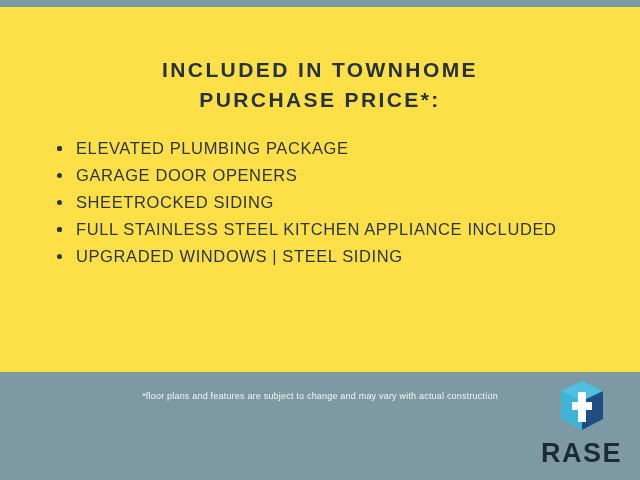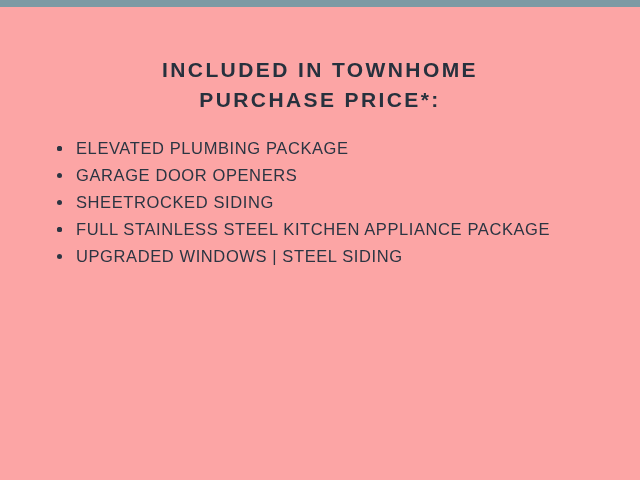--- a/index.html
+++ b/index.html
@@ -10,21 +10,21 @@
     width: 640px;
     height: 480px;
     background: #ffffff;
     font-family: "Liberation Sans", sans-serif;
     overflow: hidden;
   }
   .slide {
     position: relative;
     width: 640px;
     height: 480px;
-    background: #fca5a5;
+    background: #fde047;
     box-sizing: border-box;
   }
   .top-rule {
     position: absolute;
     top: 0;
     left: 0;
     width: 640px;
     height: 7px;
     background: #7d9aa4;
   }
@@ -148,24 +148,40 @@
       </li>
       <li>
         <span class="dot"></span>
         <span>SHEETROCKED SIDING</span>
       </li>
       <li>
         <span class="dot"></span>
       </li>
       <li>
         <span class="dot"></span>
-        <span>FULL STAINLESS STEEL KITCHEN APPLIANCE PACKAGE</span>
+        <span>FULL STAINLESS STEEL KITCHEN APPLIANCE INCLUDED</span>
       </li>
       <li>
         <span class="dot"></span>
         <span>UPGRADED WINDOWS | STEEL SIDING</span>
       </li>
     </ul>
 
   </div>
 
+  <div class="footer">
+    <div class="disclaimer">*floor plans and features are subject to change and may vary with actual construction</div>
+
+    <div class="brand">
+      <div class="brand-mark">
+        <svg width="44" height="52" viewBox="0 0 44 52" xmlns="http://www.w3.org/2000/svg">
+          <polygon points="22,1 43,11 43,39 22,50 1,39 1,11" fill="#3fb3d8"></polygon>
+          <polygon points="22,1 43,11 22,21 1,11" fill="#4fc0e2"></polygon>
+          <polygon points="22,21 43,11 43,39 22,50" fill="#1f4f82"></polygon>
+          <rect x="18" y="12" width="8" height="30" fill="#ffffff"></rect>
+          <rect x="12" y="22" width="20" height="8" fill="#ffffff"></rect>
+        </svg>
+      </div>
+      <div class="brand-name">RASE</div>
+    </div>
+  </div>
 
 </div>
 
 </body></html>

